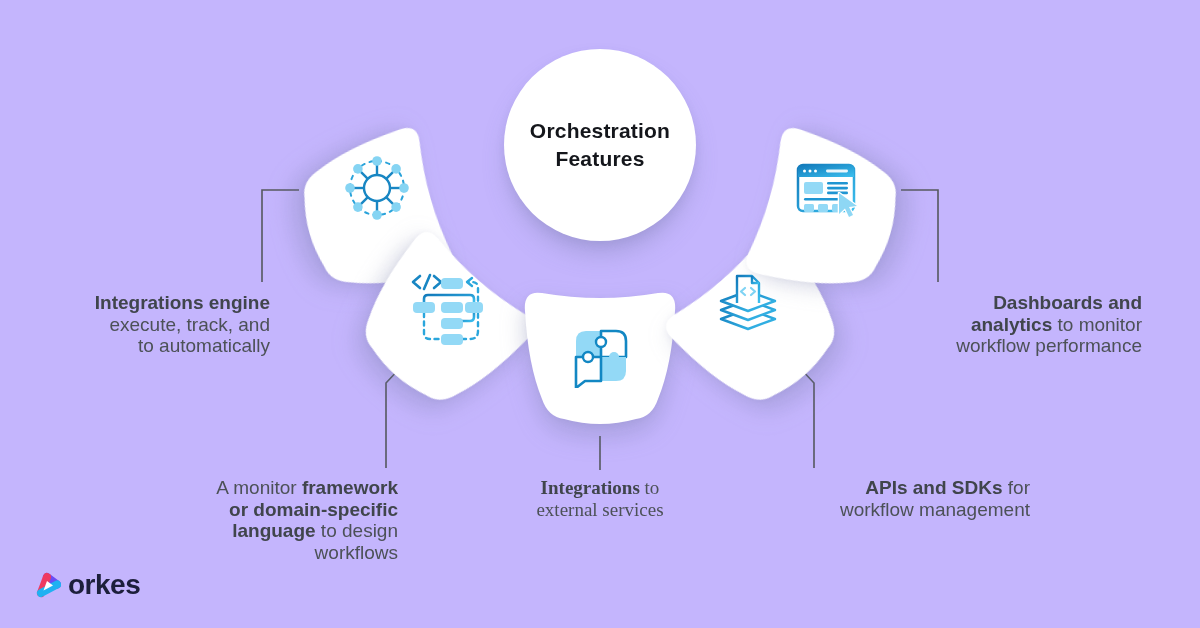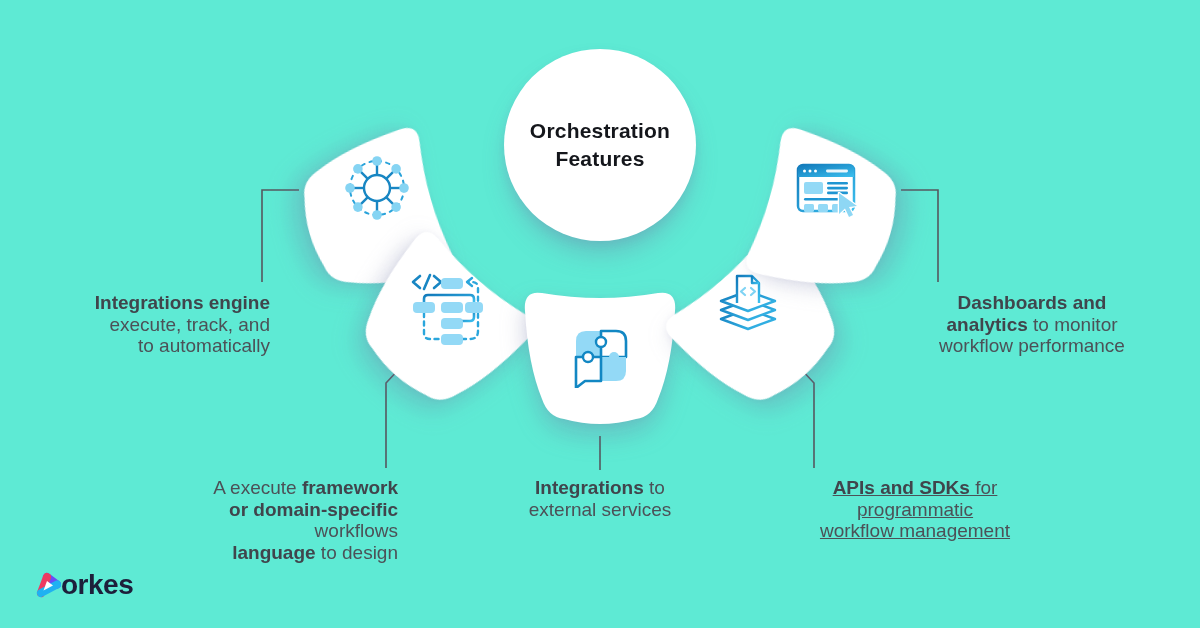--- a/index.html
+++ b/index.html
@@ -1,18 +1,18 @@
 <!DOCTYPE html>
 <html><head>
 <meta charset="utf-8">
 <style>
   * { margin:0; padding:0; box-sizing:border-box; }
   html,body { width:1200px; height:628px; }
   body { font-family:"Liberation Sans", sans-serif; background:#f3f3f5; overflow:hidden; }
-  .stage { position:relative; width:1200px; height:628px; background:#5eead4; }
+  .stage { position:relative; width:1200px; height:628px; background:#c4b5fd; }
 
   
   .center-circle {
     position:absolute; left:504px; top:49px; width:192px; height:192px;
     background:#ffffff; border-radius:50%;
     box-shadow:0 16px 24px -4px rgba(112,118,162,0.35), 0 4px 8px rgba(112,118,162,0.12);
     display:flex; align-items:center; justify-content:center; text-align:center;
   }
   .center-circle .title {
     font-size:21px; font-weight:700; color:#14161b; line-height:1.32; letter-spacing:.2px;
@@ -27,26 +27,26 @@
   
   .icon { position:absolute; }
 
   
   .connectors { position:absolute; left:0; top:0; width:1200px; height:628px; pointer-events:none; }
 
   
   .feat { position:absolute; font-size:19px; line-height:21.5px; color:#4c5157; }
   .feat .b { font-weight:700; color:#40454c; }
   .feat.align-right { text-align:right; }
-  .feat.align-center { text-align:center; }
-  .feat.align-left { text-align:center; }
+  .feat.align-center { text-align:center;font-family:Liberation Serif, serif; }
+  .feat.align-left { text-align:right; }
   .feat .tline { white-space:nowrap; }
 
   
-  .logo { position:absolute; left:35px; top:569px; display:flex; align-items:center; gap:0; }
+  .logo { position:absolute; left:35px; top:569px; display:flex; align-items:center; gap:7px; }
   .logo-text { font-size:28px; font-weight:700; color:#1d1f3b; letter-spacing:-0.5px; }
 
   .defs-holder { position:absolute; width:0; height:0; overflow:hidden; }
 </style>
 </head>
 <body>
 
 <div class="stage">
 
   <svg class="defs-holder" aria-hidden="true">
@@ -186,34 +186,33 @@
     </div>
   </div>
 
   <div class="feat align-right" style="left:48px; top:292px; width:222px;">
     <div class="tline"><span></span><span class="b">Integrations engine</span><span></span></div>
     <div class="tline"><span>execute, track, and</span><span class="b"></span><span></span></div>
     <div class="tline"><span>to automatically</span><span class="b"></span><span></span></div>
   </div>
 
   <div class="feat align-right" style="left:168px; top:477px; width:230px;">
-    <div class="tline"><span>A execute </span><span class="b">framework</span><span></span></div>
+    <div class="tline"><span>A monitor </span><span class="b">framework</span><span></span></div>
     <div class="tline"><span></span><span class="b">or domain-specific</span><span></span></div>
+    <div class="tline"><span></span><span class="b">language</span><span> to design</span></div>
     <div class="tline"><span>workflows</span><span class="b"></span><span></span></div>
-    <div class="tline"><span></span><span class="b">language</span><span> to design</span></div>
   </div>
 
   <div class="feat align-center" style="left:480px; top:477px; width:240px;">
     <div class="tline"><span></span><span class="b">Integrations</span><span> to</span></div>
     <div class="tline"><span>external services</span><span class="b"></span><span></span></div>
   </div>
 
-  <div class="feat align-left" style="left:800px; top:477px; width:230px;text-decoration:underline;">
+  <div class="feat align-left" style="left:800px; top:477px; width:230px;">
     <div class="tline"><span></span><span class="b">APIs and SDKs</span><span> for</span></div>
-    <div class="tline"><span>programmatic</span><span class="b"></span><span></span></div>
     <div class="tline"><span>workflow management</span><span class="b"></span><span></span></div>
   </div>
 
   <div class="feat align-left" style="left:922px; top:292px; width:220px;">
     <div class="tline"><span></span><span class="b">Dashboards and</span><span></span></div>
     <div class="tline"><span></span><span class="b">analytics</span><span> to monitor</span></div>
     <div class="tline"><span>workflow performance</span><span class="b"></span><span></span></div>
   </div>
 
   <div class="logo">

